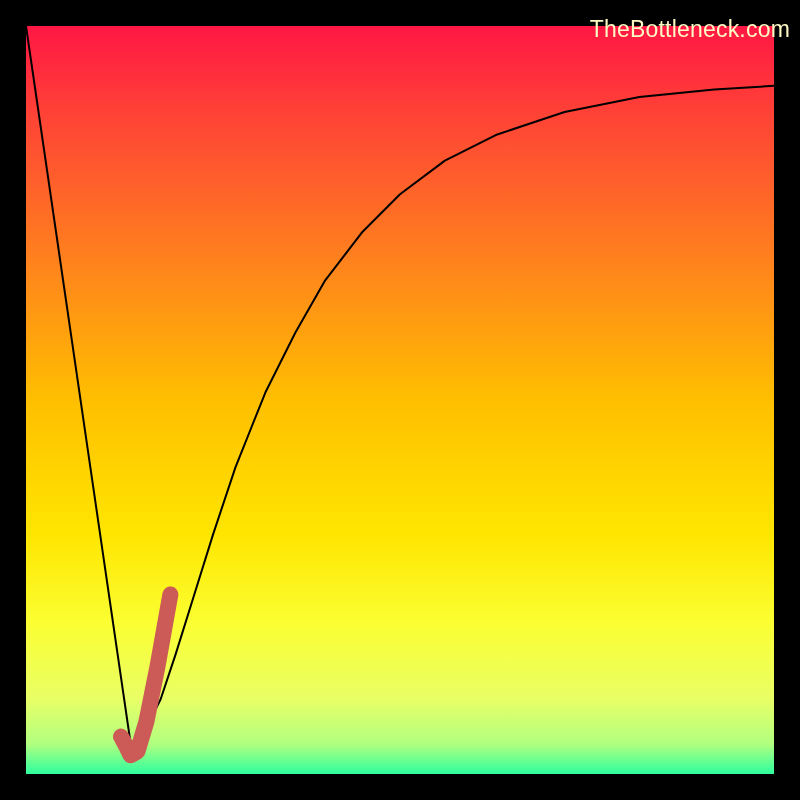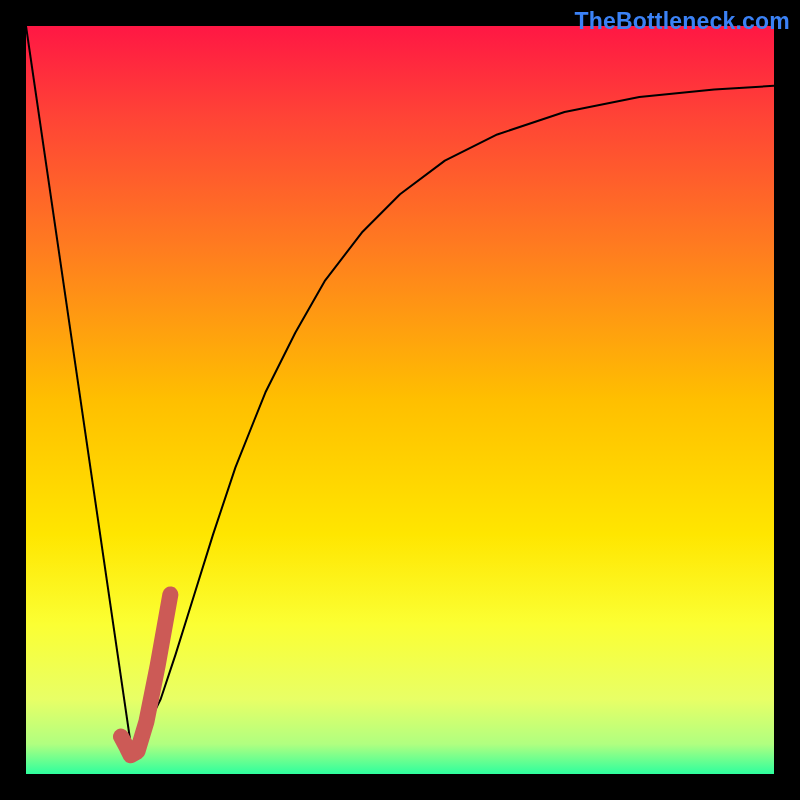--- a/index.html
+++ b/index.html
@@ -20,25 +20,25 @@
   .plot-area {
     position: absolute;
     left: 26px;
     top: 26px;
     width: 748px;
     height: 748px;
     overflow: hidden;
   }
   .watermark {
     position: absolute;
-    top: 8px;
+    top: 16px;
     right: 10px;
-    color: #3b82f6;
+    color: #fef9c3;
     font-size: 23px;
-    font-weight: 700;
+    font-weight: 400;
     letter-spacing: 0.2px;
   }
   svg {
     display: block;
   }
 </style>
 </head>
 <body>
 
 <div class="frame">

